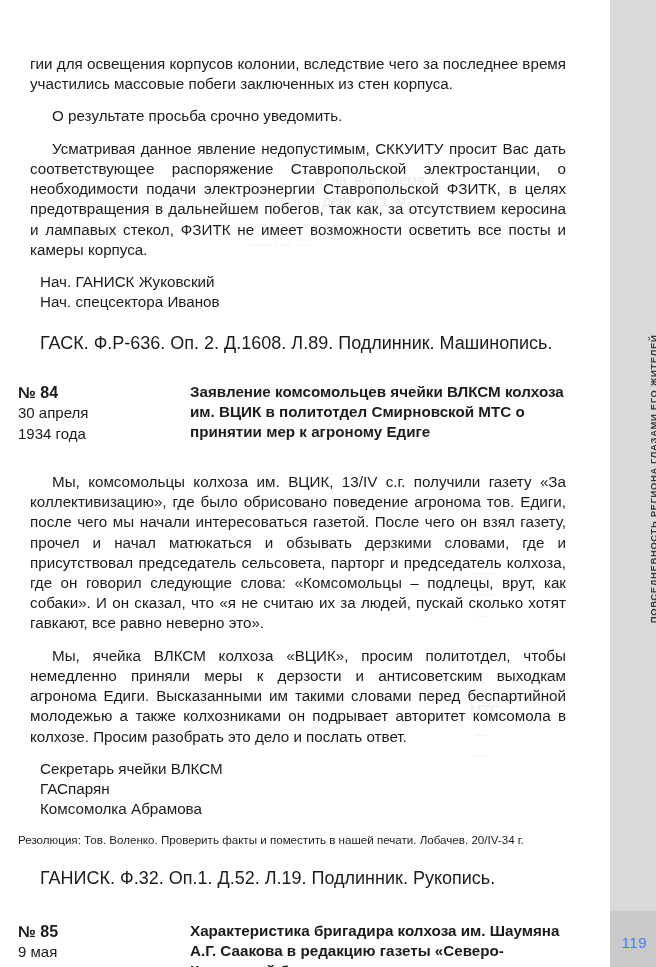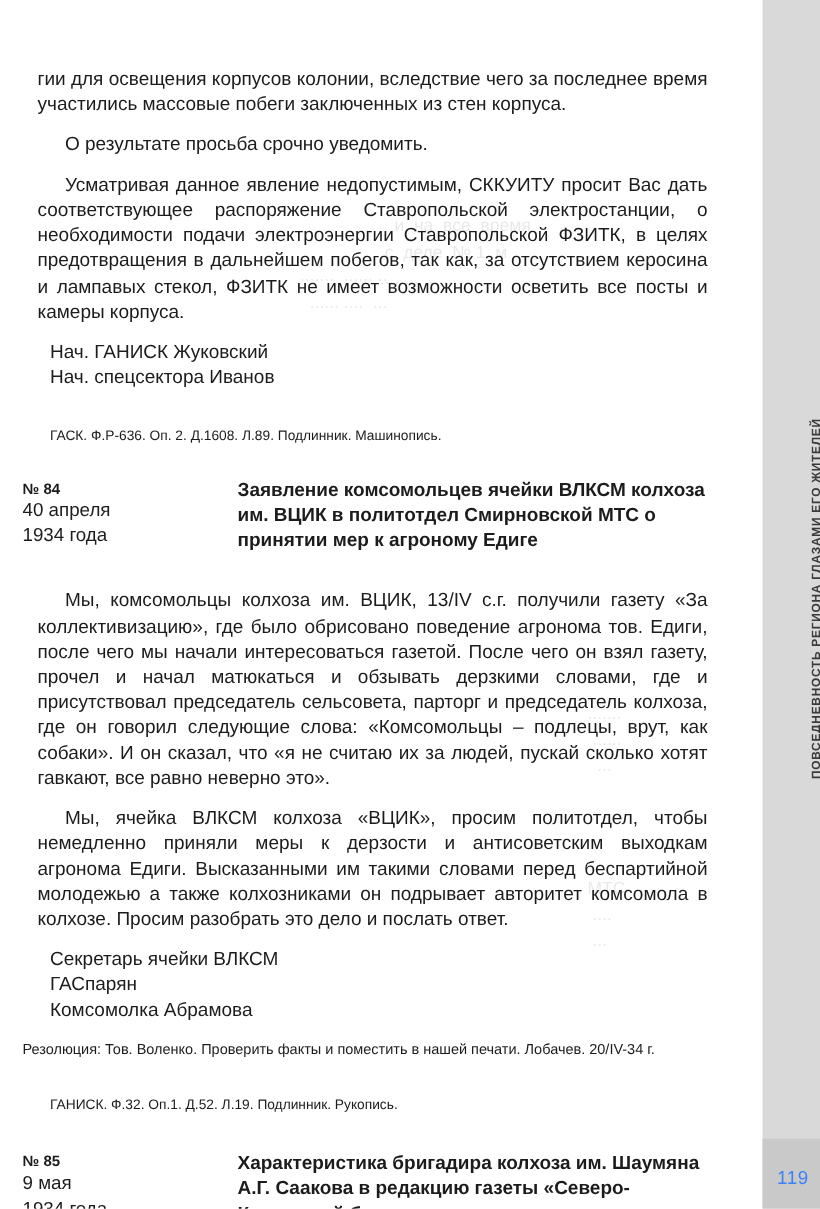--- a/index.html
+++ b/index.html
@@ -87,41 +87,41 @@
     text-indent: 22px;
   }
 
   .note {
     font-size: 11.6px;
     line-height: 1.3;
     margin-top: 13px;
     color: #1c1c1c;
   }
   .archive {
-    font-size: 11px;
+    font-size: 18px;
     line-height: 1.3;
-    margin-top: 30px;
+    margin-top: 20px;
     text-indent: 22px;
   }
 
   
   .doc-head {
     display: flex;
     margin-top: 26px;
     margin-bottom: 4px;
   }
   .doc-head .num-col {
     width: 172px;
     flex: 0 0 172px;
     font-size: 15px;
     line-height: 1.35;
   }
   .doc-head .num-col .num {
     font-weight: bold;
-    font-size: 12px;
+    font-size: 16px;
   }
   .doc-head .title-col {
     flex: 1 1 auto;
     font-weight: bold;
     font-size: 15.2px;
     line-height: 1.33;
   }
 
   .spacer-12 { height: 12px; }
   .spacer-18 { height: 18px; }
@@ -163,21 +163,21 @@
     <div class="sign-block">
       <div>Нач. ГАНИСК Жуковский</div>
       <div>Нач. спецсектора Иванов</div>
     </div>
 
     <div class="archive">ГАСК. Ф.Р-636. Оп. 2. Д.1608. Л.89. Подлинник. Машинопись.</div>
 
     <div class="doc-head">
       <div class="num-col">
         <div class="num">№ 84</div>
-        <div>40 апреля</div>
+        <div>30 апреля</div>
         <div>1934 года</div>
       </div>
       <div class="title-col">Заявление комсомольцев ячейки ВЛКСМ колхоза им. ВЦИК в политотдел Смирновской МТС о принятии мер к агроному Едиге</div>
     </div>
 
     <div class="spacer-12"></div>
 
     <p class="body indent">Мы, комсомольцы колхоза им. ВЦИК, 13/IV с.г. получили газету «За коллективизацию», где было обрисовано поведение агронома тов. Едиги, после чего мы начали интересоваться газетой. После чего он взял газету, прочел и начал матюкаться и обзывать дерзкими словами, где и присутствовал председатель сельсовета, парторг и председатель колхоза, где он говорил следующие слова: «Комсомольцы – подлецы, врут, как собаки». И он сказал, что «я не считаю их за людей, пускай сколько хотят гавкают, все равно неверно это».</p>
     <p class="body indent">Мы, ячейка ВЛКСМ колхоза «ВЦИК», просим политотдел, чтобы немедленно приняли меры к дерзости и антисоветским выходкам агронома Едиги. Высказанными им такими словами перед беспартийной молодежью а также колхозниками он подрывает авторитет комсомола в колхозе. Просим разобрать это дело и послать ответ.</p>
 

